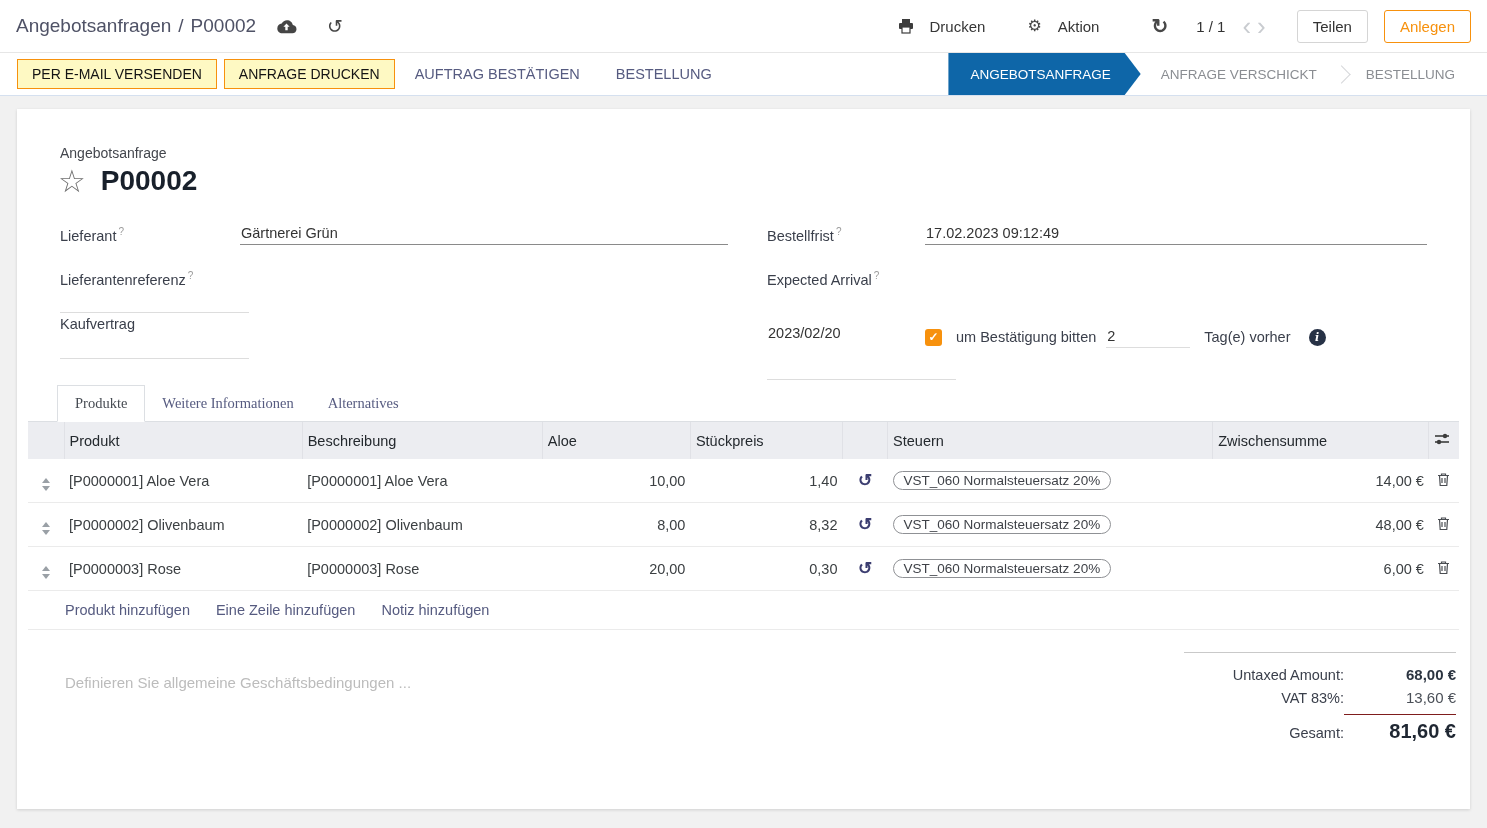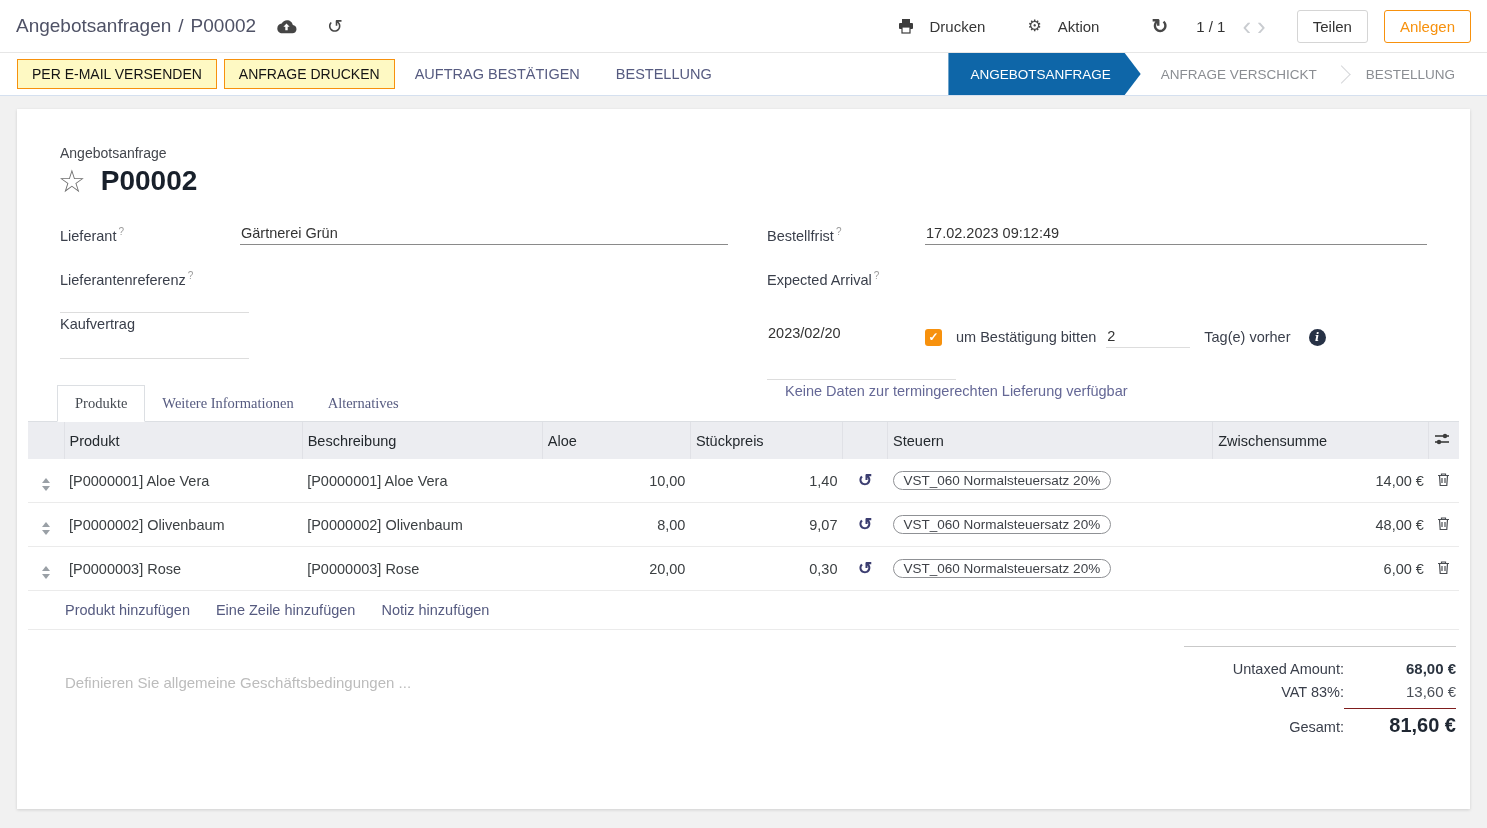--- a/index.html
+++ b/index.html
@@ -110,21 +110,21 @@
   .tax-pill { display:inline-block; border:1px solid #8f9195; border-radius:20px; padding:1px 10px;
               font-size:13.5px; color:#3f4248; background:#fff; }
   .trash-cell, .th-gear { text-align:center; }
   .icon-svg-btn { background:none; border:none; cursor:pointer; padding:0; display:inline-flex; }
   .links-row { padding:11px 5px 11px 37px; border-bottom:1px solid #ebebeb; display:flex; gap:26px; }
   .add-link { background:none; border:none; color:#565b80; font-size:14.5px; cursor:pointer;
               padding:0; font-family:inherit; }
   
   .bottom { display:flex; margin-top:16px; }
   .notes { margin:28px 0 0 37px; font-size:15px; color:#bcbcbc; flex:1; cursor:text; }
-  .totals { width:272px; margin-right:3px; border-top:1px solid #c9c9c9; padding-top:10px; }
+  .totals { width:272px; margin-right:3px; margin-top:6px; border-top:1px solid #c9c9c9; padding-top:10px; }
   .trow { display:flex; align-items:baseline; padding:3px 0; }
   .trow .tlabel { flex:1; text-align:right; color:#3a3f4b; font-size:14.5px; }
   .trow .tvalue { width:112px; text-align:right; font-size:15px; color:#4a4f57; }
   .trow.bold .tvalue { font-weight:bold; color:#2b3440; }
   .trow.grand .tvalue { font-weight:bold; font-size:20px; color:#1f2732; border-top:1px solid #7f1d1d;
                         padding-top:5px; margin-top:2px; }
 </style>
 </head>
 <body>
 
@@ -224,21 +224,20 @@
           <span class="flabel">
             <span>Bestellfrist</span><sup class="help-mark">?</sup>
           </span>
           <input class="finput filled" value="17.02.2023 09:12:49" style="">
         </div>
         <div class="frow">
           <span class="flabel">
             <span>Expected Arrival</span><sup class="help-mark">?</sup>
           </span>
           <input class="finput short" value="2023/02/20" style="">
-          <span class="fnote">Keine Daten zur termingerechten Lieferung verfügbar</span>
         </div>
         <div class="confirm-row">
           <span class="checkbox">
             <span>✓</span>
           </span>
           <span class="confirm-label">um Bestätigung bitten</span>
           <input class="days-input" value="2" style="">
           <span class="confirm-suffix">Tag(e) vorher</span>
           <span class="info-icon">i</span>
         </div>
@@ -307,21 +306,21 @@
           </td>
         </tr>
         <tr>
           <td class="handle-cell"><span class="drag">
                 <i class="tri-up"></i>
                 <i class="tri-down"></i>
               </span></td>
           <td>[P0000002] Olivenbaum</td>
           <td>[P0000002] Olivenbaum</td>
           <td class="num">8,00</td>
-          <td class="num">9,07</td>
+          <td class="num">8,32</td>
           <td class="hist-cell"><button class="hist-btn"><span>↺</span></button></td>
           <td><span class="tax-pill">VST_060 Normalsteuersatz 20%</span></td>
           <td class="num">48,00 €</td>
           <td class="trash-cell">
             <button class="icon-svg-btn">
               <svg width="13" height="15" viewBox="0 0 13 15">
                 <path d="M1 3.5h11M4.5 3.5V2h4v1.5M2.5 3.5l.7 10h6.6l.7-10M5 6v5M8 6v5" fill="none" stroke="#4a4d52" stroke-width="1.2"></path>
               </svg>
             </button>
           </td>

